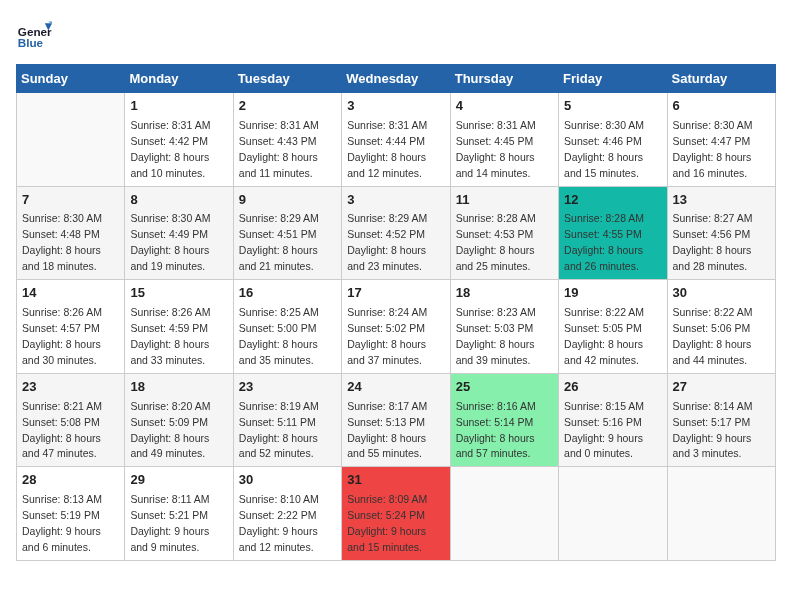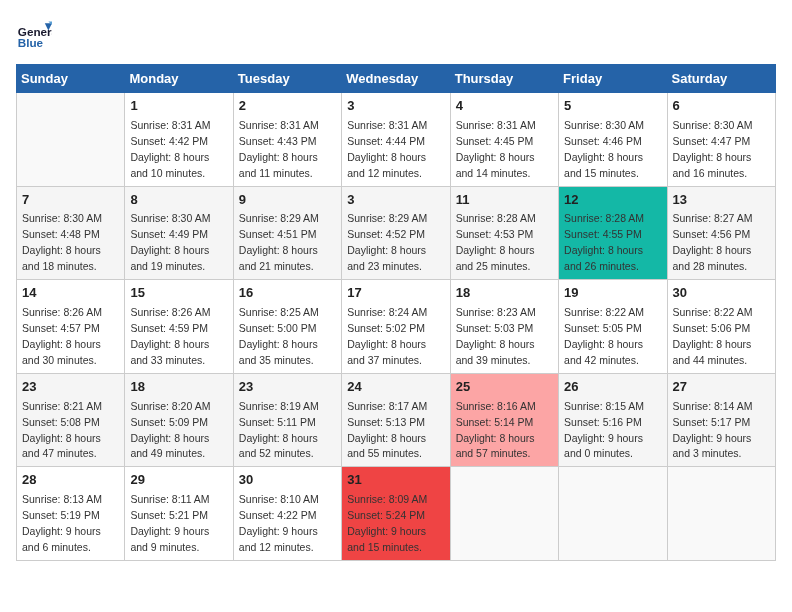--- a/index.html
+++ b/index.html
@@ -211,21 +211,21 @@
 Daylight: 8 hours
 and 49 minutes.</span></td>
         <td style="background: rgb(245, 245, 245);"><span class="day-number">23</span><span class="day-info" style="white-space: pre-line;">Sunrise: 8:19 AM
 Sunset: 5:11 PM
 Daylight: 8 hours
 and 52 minutes.</span></td>
         <td style="background: rgb(245, 245, 245);"><span class="day-number">24</span><span class="day-info" style="white-space: pre-line;">Sunrise: 8:17 AM
 Sunset: 5:13 PM
 Daylight: 8 hours
 and 55 minutes.</span></td>
-        <td style="background: #fca5a5;"><span class="day-number">25</span><span class="day-info" style="white-space: pre-line;">Sunrise: 8:16 AM
+        <td style="background: #86efac;"><span class="day-number">25</span><span class="day-info" style="white-space: pre-line;">Sunrise: 8:16 AM
 Sunset: 5:14 PM
 Daylight: 8 hours
 and 57 minutes.</span></td>
         <td style="background: rgb(245, 245, 245);"><span class="day-number">26</span><span class="day-info" style="white-space: pre-line;">Sunrise: 8:15 AM
 Sunset: 5:16 PM
 Daylight: 9 hours
 and 0 minutes.</span></td>
         <td style="background: rgb(245, 245, 245);"><span class="day-number">27</span><span class="day-info" style="white-space: pre-line;">Sunrise: 8:14 AM
 Sunset: 5:17 PM
 Daylight: 9 hours
@@ -234,21 +234,21 @@
       <tr>
         <td style="background: rgb(255, 255, 255);"><span class="day-number">28</span><span class="day-info" style="white-space: pre-line;">Sunrise: 8:13 AM
 Sunset: 5:19 PM
 Daylight: 9 hours
 and 6 minutes.</span></td>
         <td style="background: rgb(255, 255, 255);"><span class="day-number">29</span><span class="day-info" style="white-space: pre-line;">Sunrise: 8:11 AM
 Sunset: 5:21 PM
 Daylight: 9 hours
 and 9 minutes.</span></td>
         <td style="background: rgb(255, 255, 255);"><span class="day-number">30</span><span class="day-info" style="white-space: pre-line;">Sunrise: 8:10 AM
-Sunset: 4:22 PM
+Sunset: 2:22 PM
 Daylight: 9 hours
 and 12 minutes.</span></td>
         <td style="background: #ef4444;"><span class="day-number">31</span><span class="day-info" style="white-space: pre-line;">Sunrise: 8:09 AM
 Sunset: 5:24 PM
 Daylight: 9 hours
 and 15 minutes.</span></td>
         <td class="empty-cell"></td>
         <td class="empty-cell"></td>
         <td class="empty-cell"></td>
       </tr>

